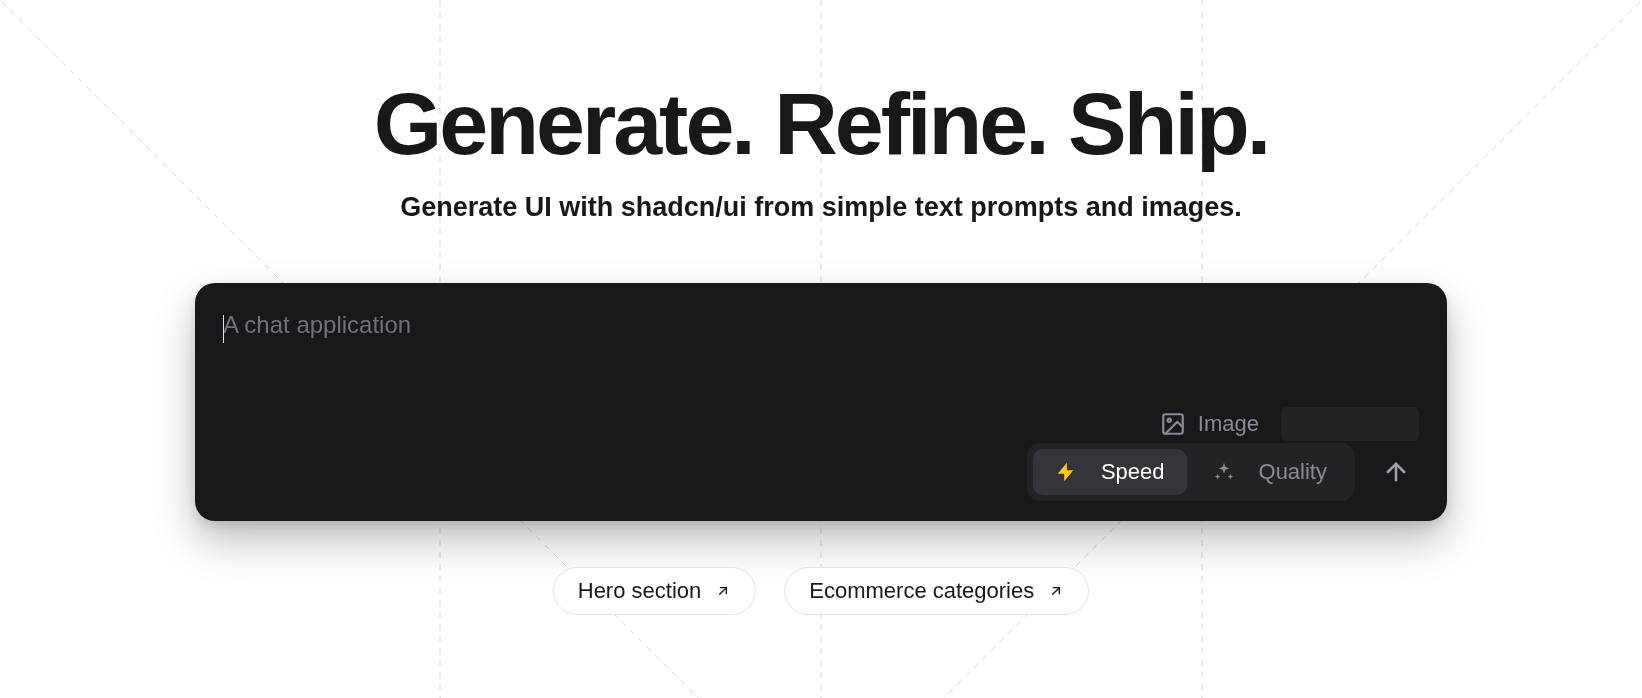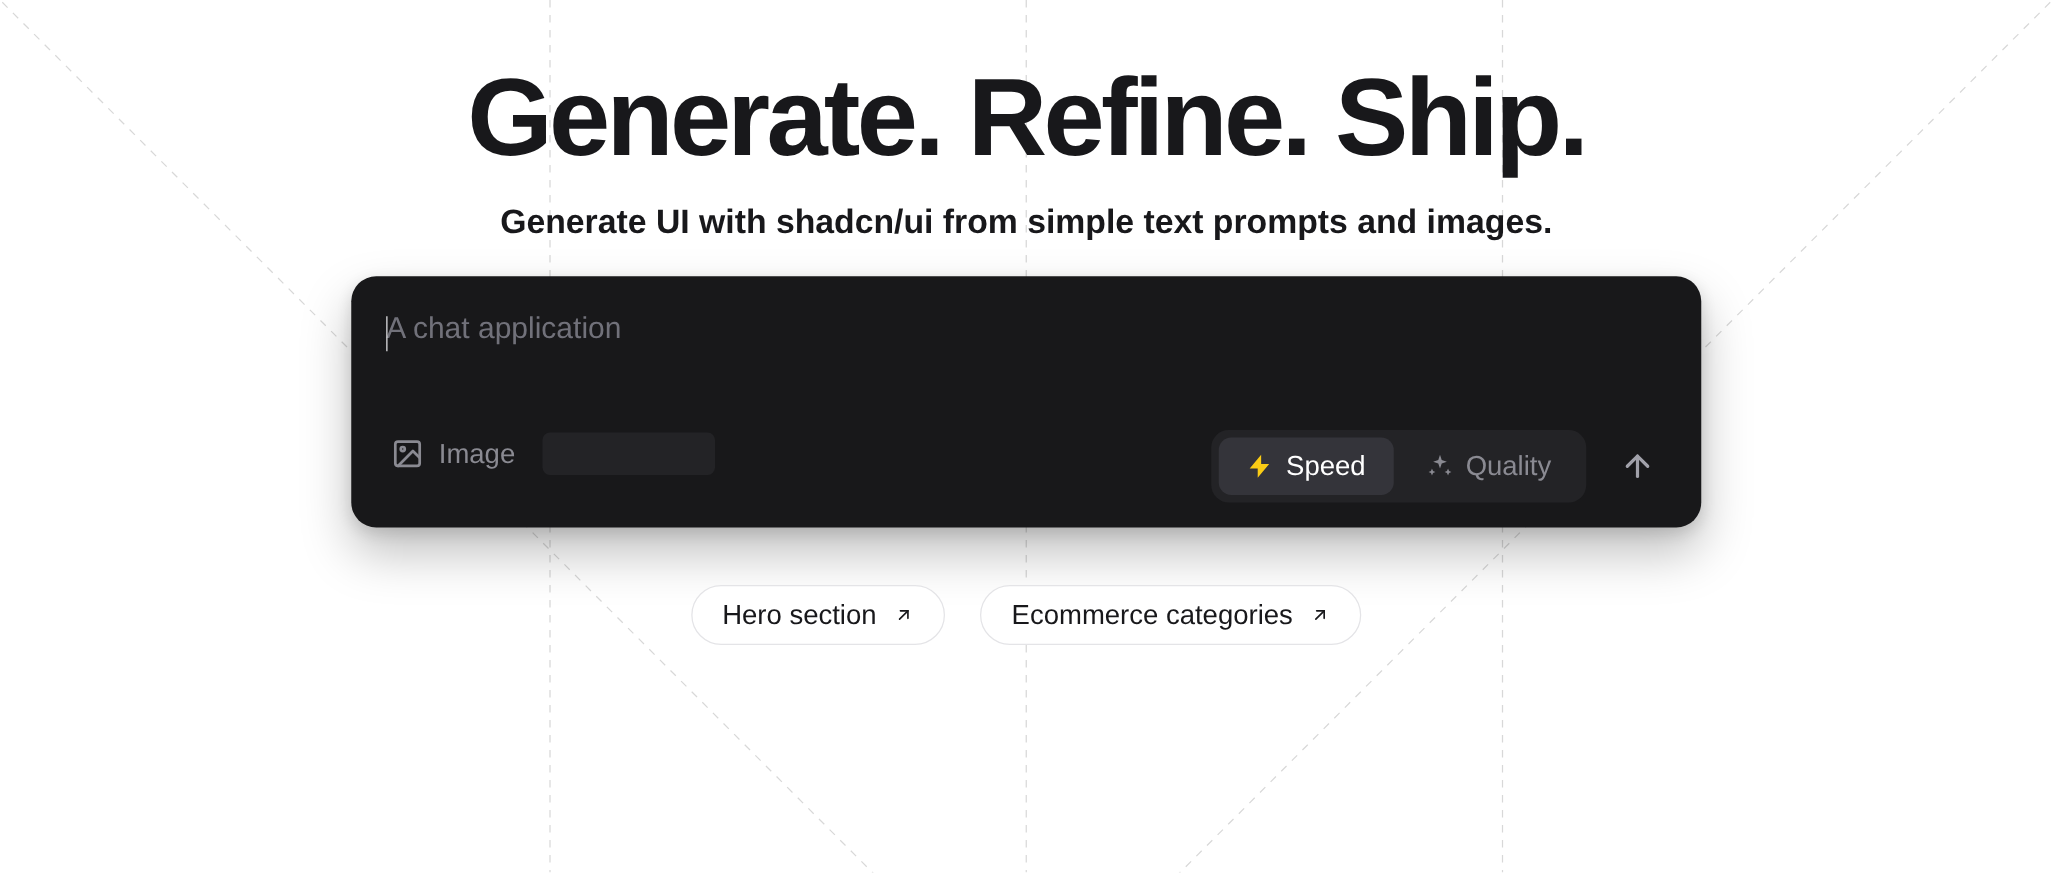--- a/index.html
+++ b/index.html
@@ -22,43 +22,43 @@
     inset: 0;
     pointer-events: none;
   }
 
   .content {
     position: relative;
     width: 100%;
     display: flex;
     flex-direction: column;
     align-items: center;
-    padding-top: 48px;
+    padding-top: 78px;
   }
 
   .headline {
     font-size: 88px;
     font-weight: 700;
     letter-spacing: -3px;
     color: #18181b;
     text-align: center;
     line-height: 1.05;
   }
 
   .subhead {
     margin-top: 22px;
     font-size: 27px;
     color: #18181b;
     text-align: center;
     font-weight: 700;
   }
 
   .prompt-card {
-    margin-top: 28px;
-    width: 1080px;
+    margin-top: 60px;
+    width: 1252px;
     background: #18181a;
     border-radius: 20px;
     padding: 28px 28px 20px 28px;
     box-shadow: 0 20px 40px rgba(0,0,0,0.25), 0 4px 12px rgba(0,0,0,0.12);
     display: flex;
     flex-direction: column;
   }
 
   .prompt-input {
     width: 100%;
@@ -70,23 +70,24 @@
     font-family: inherit;
     height: 70px;
     resize: none;
   }
   .prompt-input::placeholder {
     color: #71717a;
   }
 
   .prompt-row {
     display: flex;
-    align-items: flex-start;
+    align-items: flex-end;
     justify-content: space-between;
     margin-top: 20px;
+    flex-direction: column;
   }
   .prompt-left {
     display: flex;
     align-items: center;
     gap: 18px;
   }
   .image-btn {
     display: flex;
     align-items: center;
     gap: 12px;
@@ -115,21 +116,21 @@
   .mode-toggle {
     display: flex;
     background: #232326;
     border-radius: 14px;
     padding: 6px;
     gap: 4px;
   }
   .mode-btn {
     display: flex;
     align-items: center;
-    gap: 10px;
+    gap: 24px;
     padding: 10px 22px;
     border-radius: 10px;
     border: none;
     background: transparent;
     font-size: 22px;
     font-weight: 500;
     cursor: pointer;
     color: #8a8a92;
   }
   .mode-btn.active {

